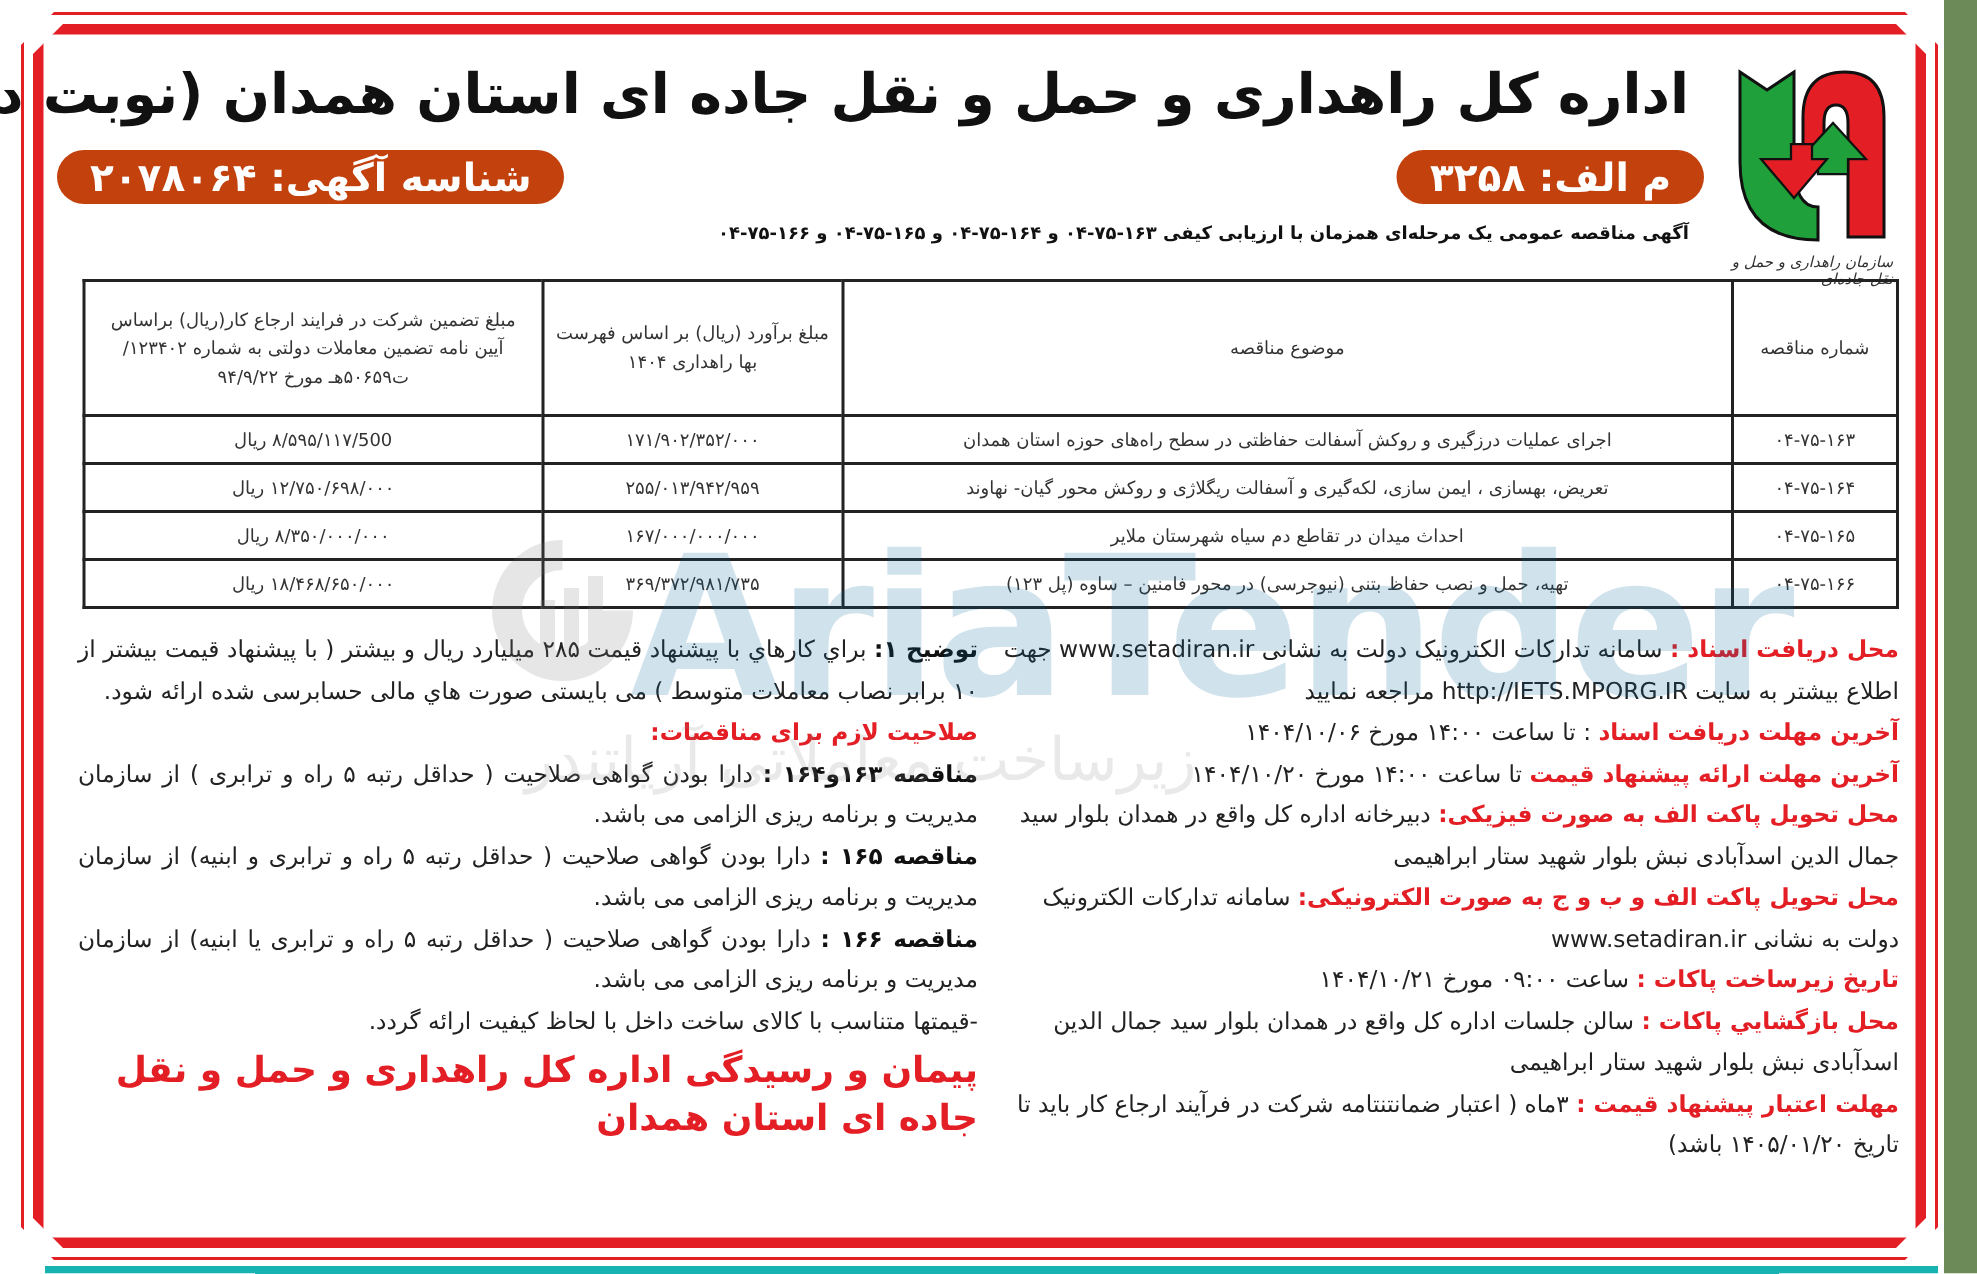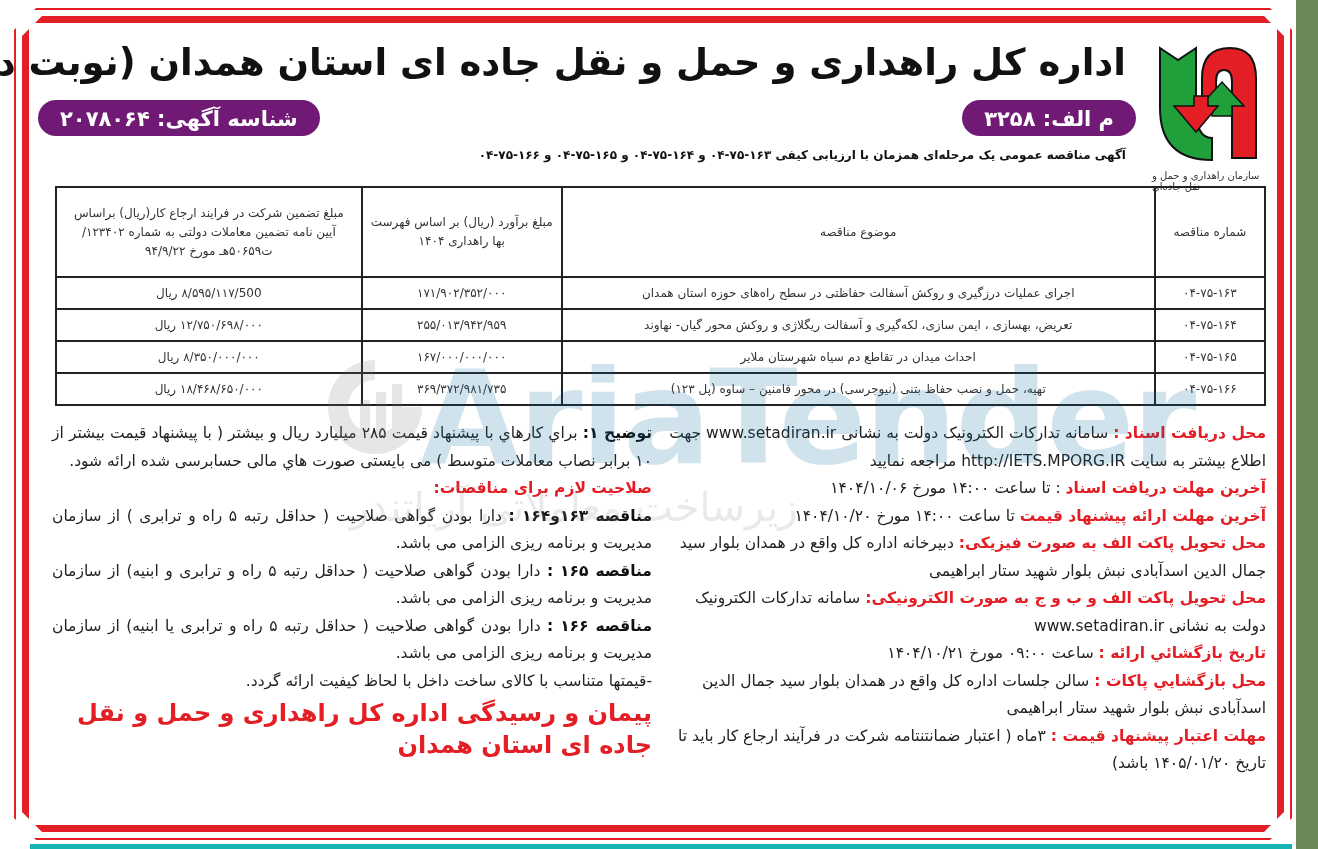--- a/index.html
+++ b/index.html
@@ -34,32 +34,32 @@
     .content {
       position: absolute; left: 30px; top: 24px; width: 1246px; height: 800px;
       direction: rtl;
     }
 
     
     .logo {
       position: absolute; right: 14px; top: 14px; width: 110px; height: 150px;
     }
     .logo-caption {
-      position: absolute; right: 0; top: 132px; width: 110px; text-align: left;
-      font-size: 10px; color: #333; 
+      position: absolute; right: 0; top: 132px; width: 110px; text-align: right;
+      font-size: 10px; color: #333; font-style: italic;
     }
     .main-title {
       position: absolute; right: 150px; top: 14px; left: 10px;
       font-family: "DejaVu Sans", sans-serif; font-weight: bold;
       font-size: 37px; line-height: 50px; color: #111; text-align: right;
       white-space: nowrap;
     }
     .pill {
       position: absolute; top: 76px; height: 36px; border-radius: 19px;
-      background: #701a75; color: #fff; font-weight: bold; font-size: 21px;
+      background: #c2410c; color: #fff; font-weight: bold; font-size: 26px;
       line-height: 38px; padding: 0 22px; white-space: nowrap;
     }
     .pill-code { right: 140px; }
     .pill-id { left: 8px; }
     .subtitle {
       position: absolute; right: 150px; top: 124px; left: 10px;
       font-size: 12px; font-weight: bold; color: #111; white-space: nowrap;
       text-align: right;
     }
 
@@ -193,21 +193,21 @@
     </p>
     <p class="para">
       <span class="lbl">محل تحویل پاکت الف به صورت فیزیکی:</span>
       <span>دبیرخانه اداره کل واقع در همدان بلوار سید جمال الدین اسدآبادی نبش بلوار شهید ستار ابراهیمی</span>
     </p>
     <p class="para">
       <span class="lbl">محل تحویل پاکت الف و ب و ج به صورت الکترونیکی:</span>
       <span>سامانه تدارکات الکترونیک دولت به نشانی www.setadiran.ir</span>
     </p>
     <p class="para">
-      <span class="lbl">تاریخ بازگشائي ارائه :</span>
+      <span class="lbl">تاریخ زیرساخت پاکات :</span>
       <span>ساعت ۰۹:۰۰ مورخ ۱۴۰۴/۱۰/۲۱</span>
     </p>
     <p class="para">
       <span class="lbl">محل بازگشايي پاکات :</span>
       <span>سالن جلسات اداره کل واقع در همدان بلوار سید جمال الدین اسدآبادی نبش بلوار شهید ستار ابراهیمی</span>
     </p>
     <p class="para">
       <span class="lbl">مهلت اعتبار پیشنهاد قیمت :</span>
       <span>۳ماه ( اعتبار ضمانتنتامه شرکت در فرآیند ارجاع کار باید تا تاریخ ۱۴۰۵/۰۱/۲۰ باشد)</span>
     </p>

